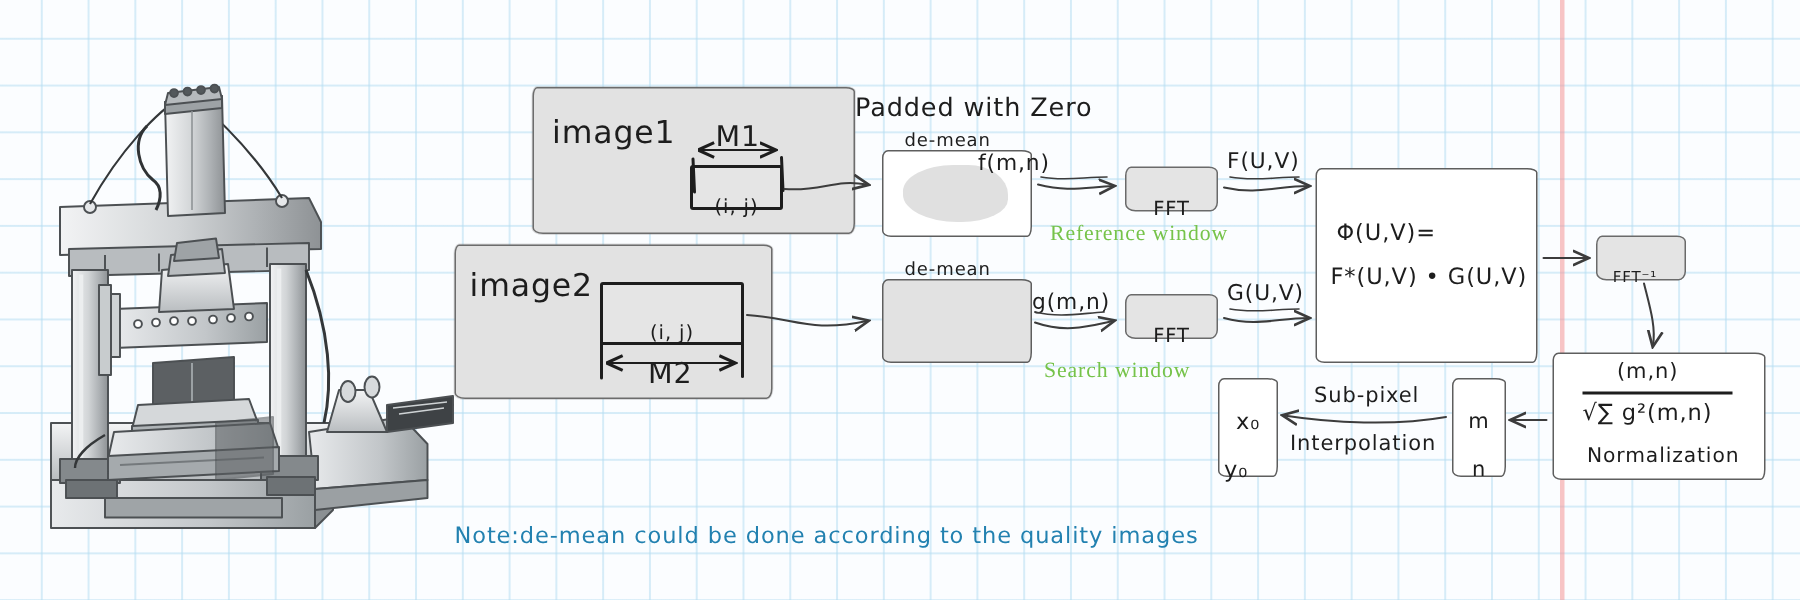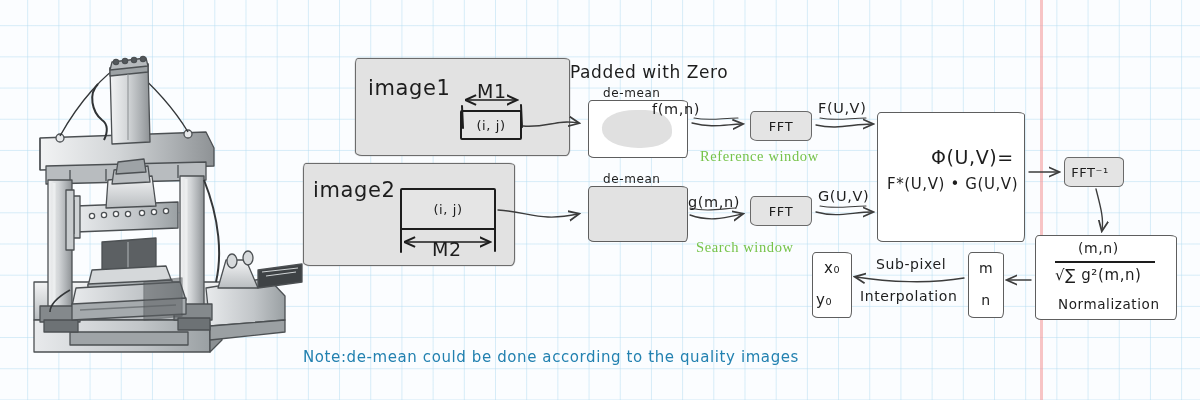--- a/index.html
+++ b/index.html
@@ -48,21 +48,21 @@
   .hand{
     font-family:"DejaVu Sans", sans-serif;
     color:#1d1d1d;
     letter-spacing:.6px;
     white-space:nowrap;
   }
   .lbl{position:absolute;white-space:nowrap;}
   .green{color:#76c34a;font-family:Liberation Serif, serif;}
   .note{color:#2281b0;}
   svg.ov{position:absolute;left:0;top:0;width:1200px;height:400px;overflow:visible;pointer-events:none;}
-  .ctr{display:flex;align-items:center;justify-content:center;}
+  .ctr{display:flex;align-items:center;justify-content:center;margin-top:13px;}
 </style>
 </head>
 <body>
 
 <div id="paper"></div>
 <div id="margin-line"></div>
 
 <div class="sk" style="left:10px;top:20px;width:300px;height:370px;">
   <svg viewBox="0 0 300 370" width="300" height="370" style="position:absolute;left:0;top:0;">
     <defs>
@@ -192,25 +192,25 @@
 <div class="sk greybox" style="left:750px;top:196px;width:62px;height:30px;"></div>
 <div class="lbl hand ctr" style="left:750px;top:196px;width:62px;height:30px;font-size:13px;">FFT</div>
 
 <div class="lbl hand" style="left:818px;top:100px;font-size:14.5px;">F(U,V)</div>
 <div class="lbl hand" style="left:818px;top:188px;font-size:14.5px;">G(U,V)</div>
 
 <div class="lbl hand green" style="left:700px;top:148px;font-size:14.5px;">Reference window</div>
 <div class="lbl hand green" style="left:696px;top:239px;font-size:14.5px;">Search window</div>
 
 <div class="sk whitebox" style="left:877px;top:112px;width:148px;height:130px;"></div>
-<div class="lbl hand" style="left:891px;top:146px;font-size:19px;margin-left:40px;">Φ(U,V)=</div>
+<div class="lbl hand" style="left:891px;top:146px;font-size:15px;">Φ(U,V)=</div>
 <div class="lbl hand" style="left:887px;top:175px;font-size:15px;">F*(U,V) • G(U,V)</div>
 
 <div class="sk greybox" style="left:1064px;top:157px;width:60px;height:30px;"></div>
-<div class="lbl hand ctr" style="left:1064px;top:157px;width:52px;height:30px;font-size:13px;">FFT⁻¹</div>
+<div class="lbl hand ctr" style="left:1064px;top:157px;width:52px;height:30px;font-size:10px;">FFT⁻¹</div>
 
 <div class="sk whitebox" style="left:1035px;top:235px;width:142px;height:85px;"></div>
 <div class="lbl hand" style="left:1078px;top:240px;font-size:14px;">(m,n)</div>
 <div class="sk" style="left:1055px;top:261px;width:100px;height:2px;background:#1d1d1d;"></div>
 <div class="lbl hand" style="left:1055px;top:266px;font-size:15px;">√∑ g²(m,n)</div>
 <div class="lbl hand" style="left:1058px;top:296px;font-size:13.5px;">Normalization</div>
 
 <div class="sk whitebox" style="left:968px;top:252px;width:36px;height:66px;"></div>
 <div class="lbl hand ctr" style="left:968px;top:256px;width:36px;height:24px;font-size:14px;">m</div>
 <div class="lbl hand ctr" style="left:968px;top:288px;width:36px;height:24px;font-size:14px;">n</div>

